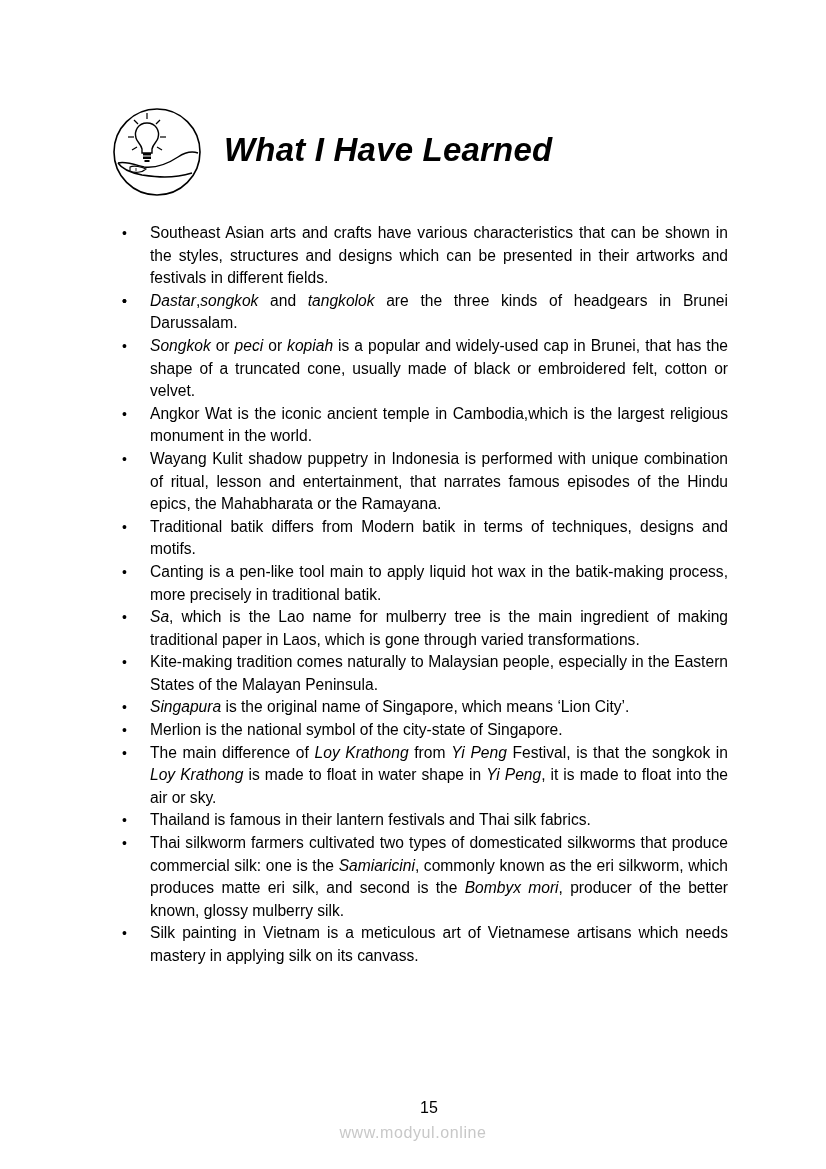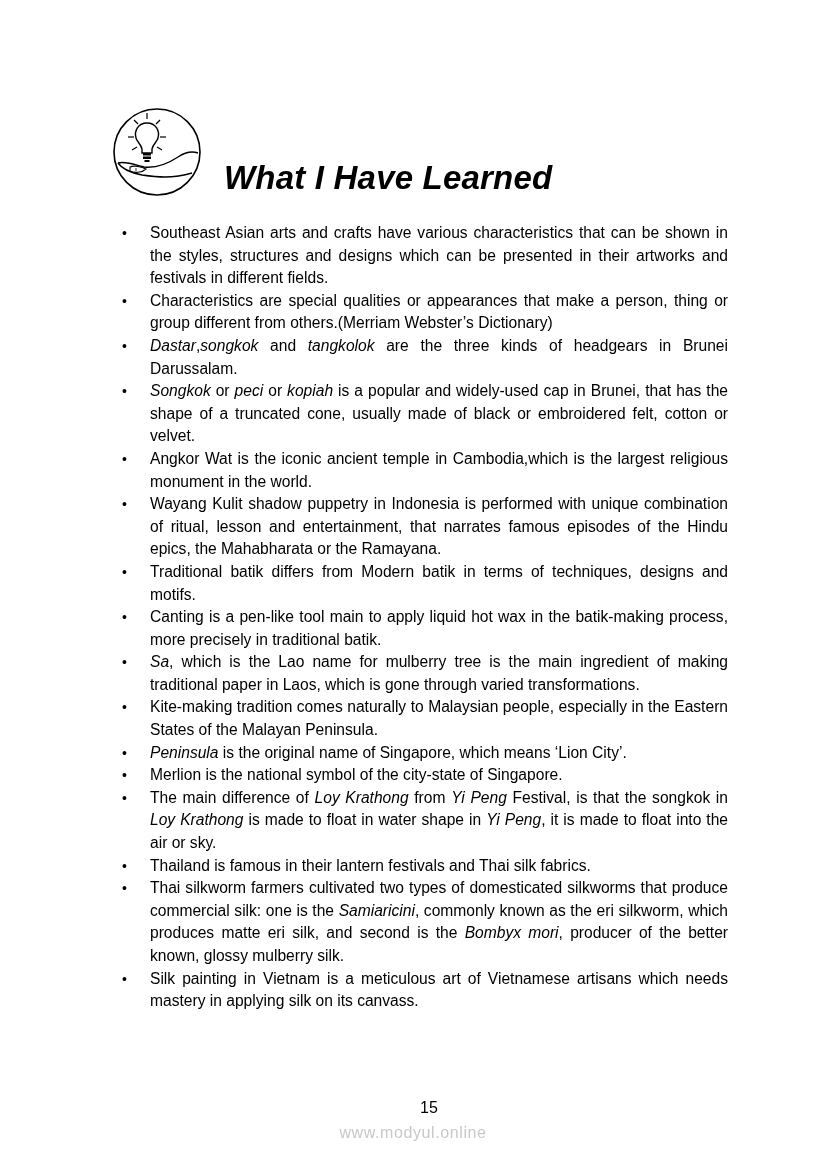--- a/index.html
+++ b/index.html
@@ -1,21 +1,21 @@
 <!DOCTYPE html>
 <html><head>
 <meta charset="utf-8">
 <style>
   html, body { margin: 0; padding: 0; background: #ffffff; }
   body { width: 826px; height: 1169px; position: relative; overflow: hidden;
          font-family: "Liberation Sans", sans-serif; color: #000; }
   .header { position: absolute; left: 112px; top: 107px; height: 90px; width: 500px; }
   .logo { position: absolute; left: 0; top: 0; width: 90px; height: 90px; }
   .title { position: absolute; left: 112px; top: 24px; font-size: 33px; font-weight: bold;
-           font-style: italic; letter-spacing: 0.2px; white-space: nowrap; margin-top: 28px; }
+           font-style: italic; letter-spacing: 0.2px; white-space: nowrap; }
   .list { position: absolute; left: 122px; top: 222px; width: 606px; margin: 0; padding: 0; list-style: none; }
   .item { position: relative; padding-left: 28px; font-size: 15.6px; line-height: 22.6px;
           text-align: justify; }
   .bullet { position: absolute; left: 0; top: 0; width: 10px; font-size: 14px; }
   .page-num { position: absolute; left: 0; width: 826px; top: 1099px; text-align: center; font-size: 16px; padding-left: 16px; }
   .watermark { position: absolute; left: 0; width: 826px; top: 1124px; text-align: center; font-size: 16px;
                color: #c8c8c8; letter-spacing: 0.6px; }
   i { font-style: italic; }
 </style>
 </head>
@@ -43,30 +43,30 @@
     <path d="M6 56 C14 54 24 58 32 60 C42 61 54 58 66 50 C72 46 80 44 86 46" fill="none" stroke="#000" stroke-width="1.4"></path>
     <path d="M6 56 C10 62 20 66 30 68 C44 70 60 72 80 66" fill="none" stroke="#000" stroke-width="1.4"></path>
     <path d="M18 60 C22 58 30 60 34 62 C30 66 22 66 18 64 Z" fill="#fff" stroke="#000" stroke-width="1.1"></path>
     <line x1="24" y1="61" x2="24" y2="64" stroke="#000" stroke-width="0.8"></line>
   </svg>
   <div class="title">What I Have Learned</div>
 </div>
 
 <ul class="list" id="bullet-list">
     <li class="item"><span class="bullet">•</span><span>Southeast Asian arts and crafts have various characteristics that can be shown in the styles, structures and designs which can be presented in their artworks and festivals in different fields.</span></li>
-    <li class="item"><span class="bullet">•</span><span>Characteristics are special qualities or appearances that make a person, thing or group different from others.(Merriam Webster’s Dictionary)</span></li>
+    <li class="item"><span class="bullet">•</span></li>
     <li class="item"><span class="bullet">•</span><i>Dastar</i><span>,</span><i>songkok</i><span> and </span><i>tangkolok</i><span> are the three kinds of headgears in Brunei Darussalam.</span></li>
     <li class="item"><span class="bullet">•</span><i>Songkok</i><span> or </span><i>peci</i><span> or </span><i>kopiah</i><span> is a popular and widely-used cap in Brunei, that has the shape of a truncated cone, usually made of black or embroidered felt, cotton or velvet.</span></li>
     <li class="item"><span class="bullet">•</span><span>Angkor Wat is the iconic ancient temple in Cambodia,which is the largest religious monument in the world.</span></li>
     <li class="item"><span class="bullet">•</span><span>Wayang Kulit shadow puppetry in Indonesia is performed with unique combination of ritual, lesson and entertainment, that narrates famous episodes of the Hindu epics, the Mahabharata or the Ramayana.</span></li>
     <li class="item"><span class="bullet">•</span><span>Traditional batik differs from Modern batik in terms of techniques, designs and motifs.</span></li>
     <li class="item"><span class="bullet">•</span><span>Canting is a pen-like tool main to apply liquid hot wax  in the batik-making process, more precisely in traditional batik.</span></li>
     <li class="item"><span class="bullet">•</span><i>Sa</i><span>, which is the Lao name for mulberry tree is the main ingredient of making traditional paper in Laos, which is gone through varied transformations.</span></li>
     <li class="item"><span class="bullet">•</span><span>Kite-making tradition comes naturally to Malaysian people, especially in the Eastern States of the Malayan Peninsula.</span></li>
-    <li class="item"><span class="bullet">•</span><i>Peninsula</i><span> is the original name of Singapore, which means ‘Lion City’.</span></li>
+    <li class="item"><span class="bullet">•</span><i>Singapura</i><span> is the original name of Singapore, which means ‘Lion City’.</span></li>
     <li class="item"><span class="bullet">•</span><span>Merlion is the national symbol of the city-state of Singapore.</span></li>
     <li class="item"><span class="bullet">•</span><span>The main difference of </span><i>Loy Krathong</i><span> from </span><i>Yi Peng</i><span> Festival, is that the songkok in </span><i>Loy Krathong</i><span> is made to float in water shape in </span><i>Yi Peng</i><span>, it is made to float into the air or sky.</span></li>
     <li class="item"><span class="bullet">•</span><span>Thailand is famous in their lantern festivals and Thai silk fabrics.</span></li>
     <li class="item"><span class="bullet">•</span><span>Thai silkworm farmers cultivated two types of domesticated silkworms that produce commercial silk: one is the </span><i>Samiaricini</i><span>, commonly known as the eri silkworm, which produces matte eri silk, and  second is the </span><i>Bombyx mori</i><span>, producer of the better known, glossy mulberry silk.</span></li>
     <li class="item"><span class="bullet">•</span><span>Silk painting in Vietnam is a meticulous art of Vietnamese artisans which needs mastery in applying silk on its canvass.</span></li>
   </ul>
 
 <div class="page-num">15</div>
 <div class="watermark">www.modyul.online</div>
 

